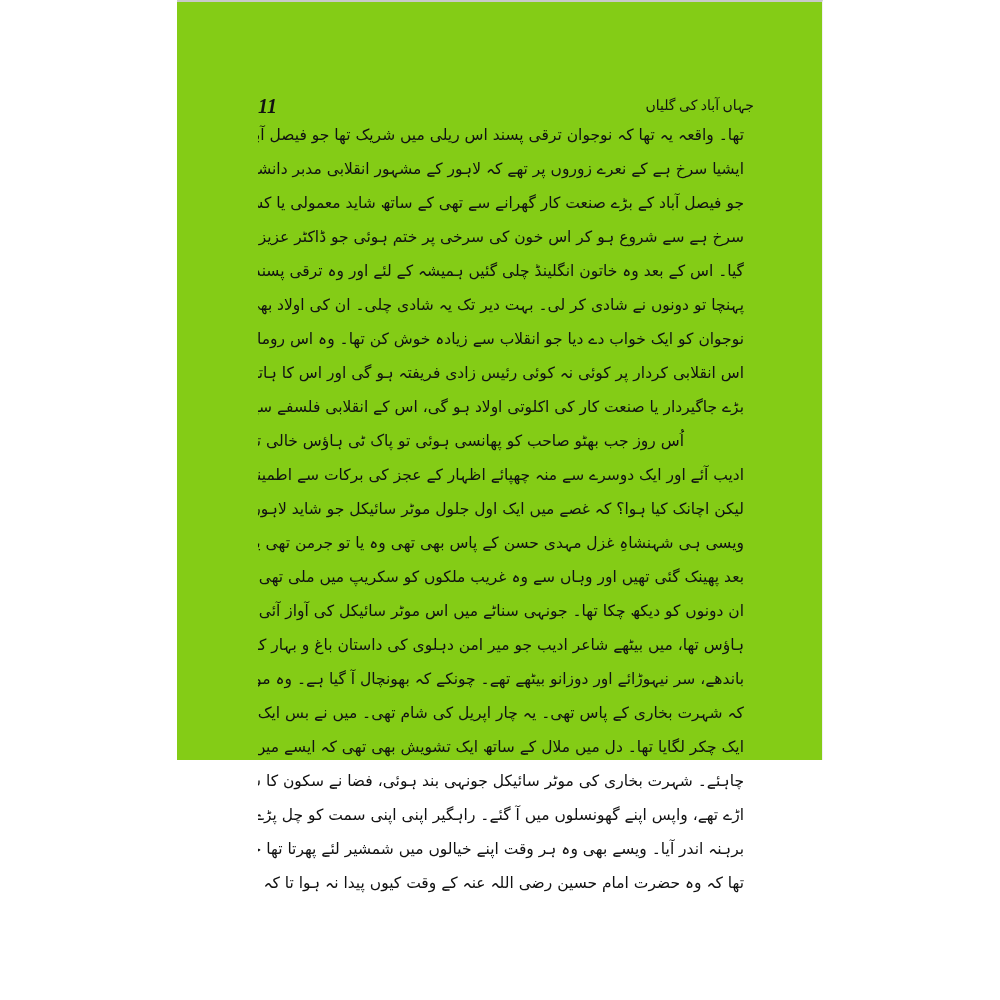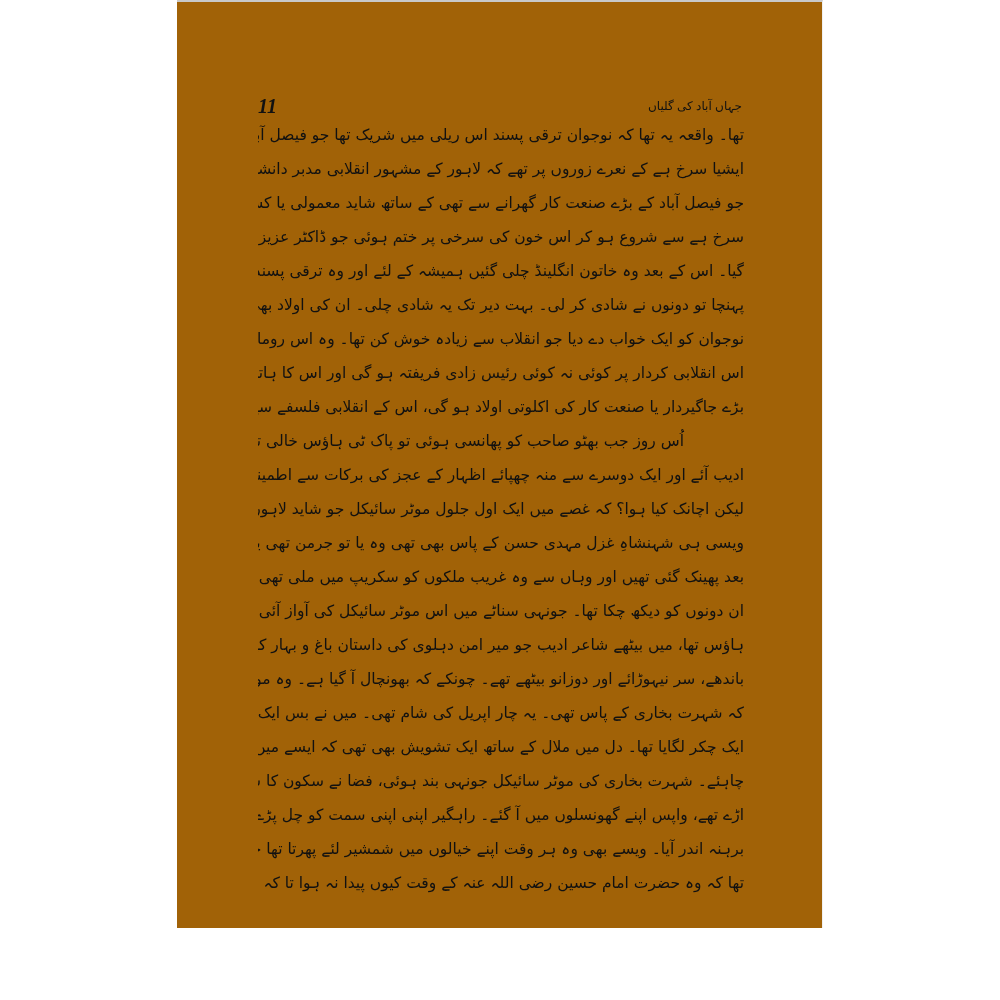--- a/index.html
+++ b/index.html
@@ -12,44 +12,44 @@
       height: 1000px;
       position: relative;
       overflow: hidden;
       font-family: "DejaVu Sans", sans-serif;
     }
     .page {
       position: absolute;
       left: 177px;
       top: 0;
       width: 646px;
-      height: 928px;
-      background: #a16207;
+      height: 760px;
+      background: #84cc16;
       border-top: 2px solid #c9c9c9;
       border-right: 1px solid #f0f0f0;
       box-sizing: border-box;
     }
     .page-number {
       position: absolute;
       left: 81px;
       top: 92px;
       font-family: "Liberation Serif", serif;
       font-weight: bold;
       font-style: italic;
       font-size: 20px;
       color: #111;
       line-height: 24px;
     }
     .running-header {
       position: absolute;
-      right: 80px;
+      right: 68px;
       top: 92px;
       direction: rtl;
-      font-family: Liberation Sans, sans-serif;
-      font-size: 12px;
+      font-family: Liberation Serif, serif;
+      font-size: 14px;
       color: #111;
       line-height: 24px;
       white-space: nowrap;
     }
     .body-text {
       position: absolute;
       left: 81px;
       top: 116px;
       width: 486px;
       direction: rtl;

